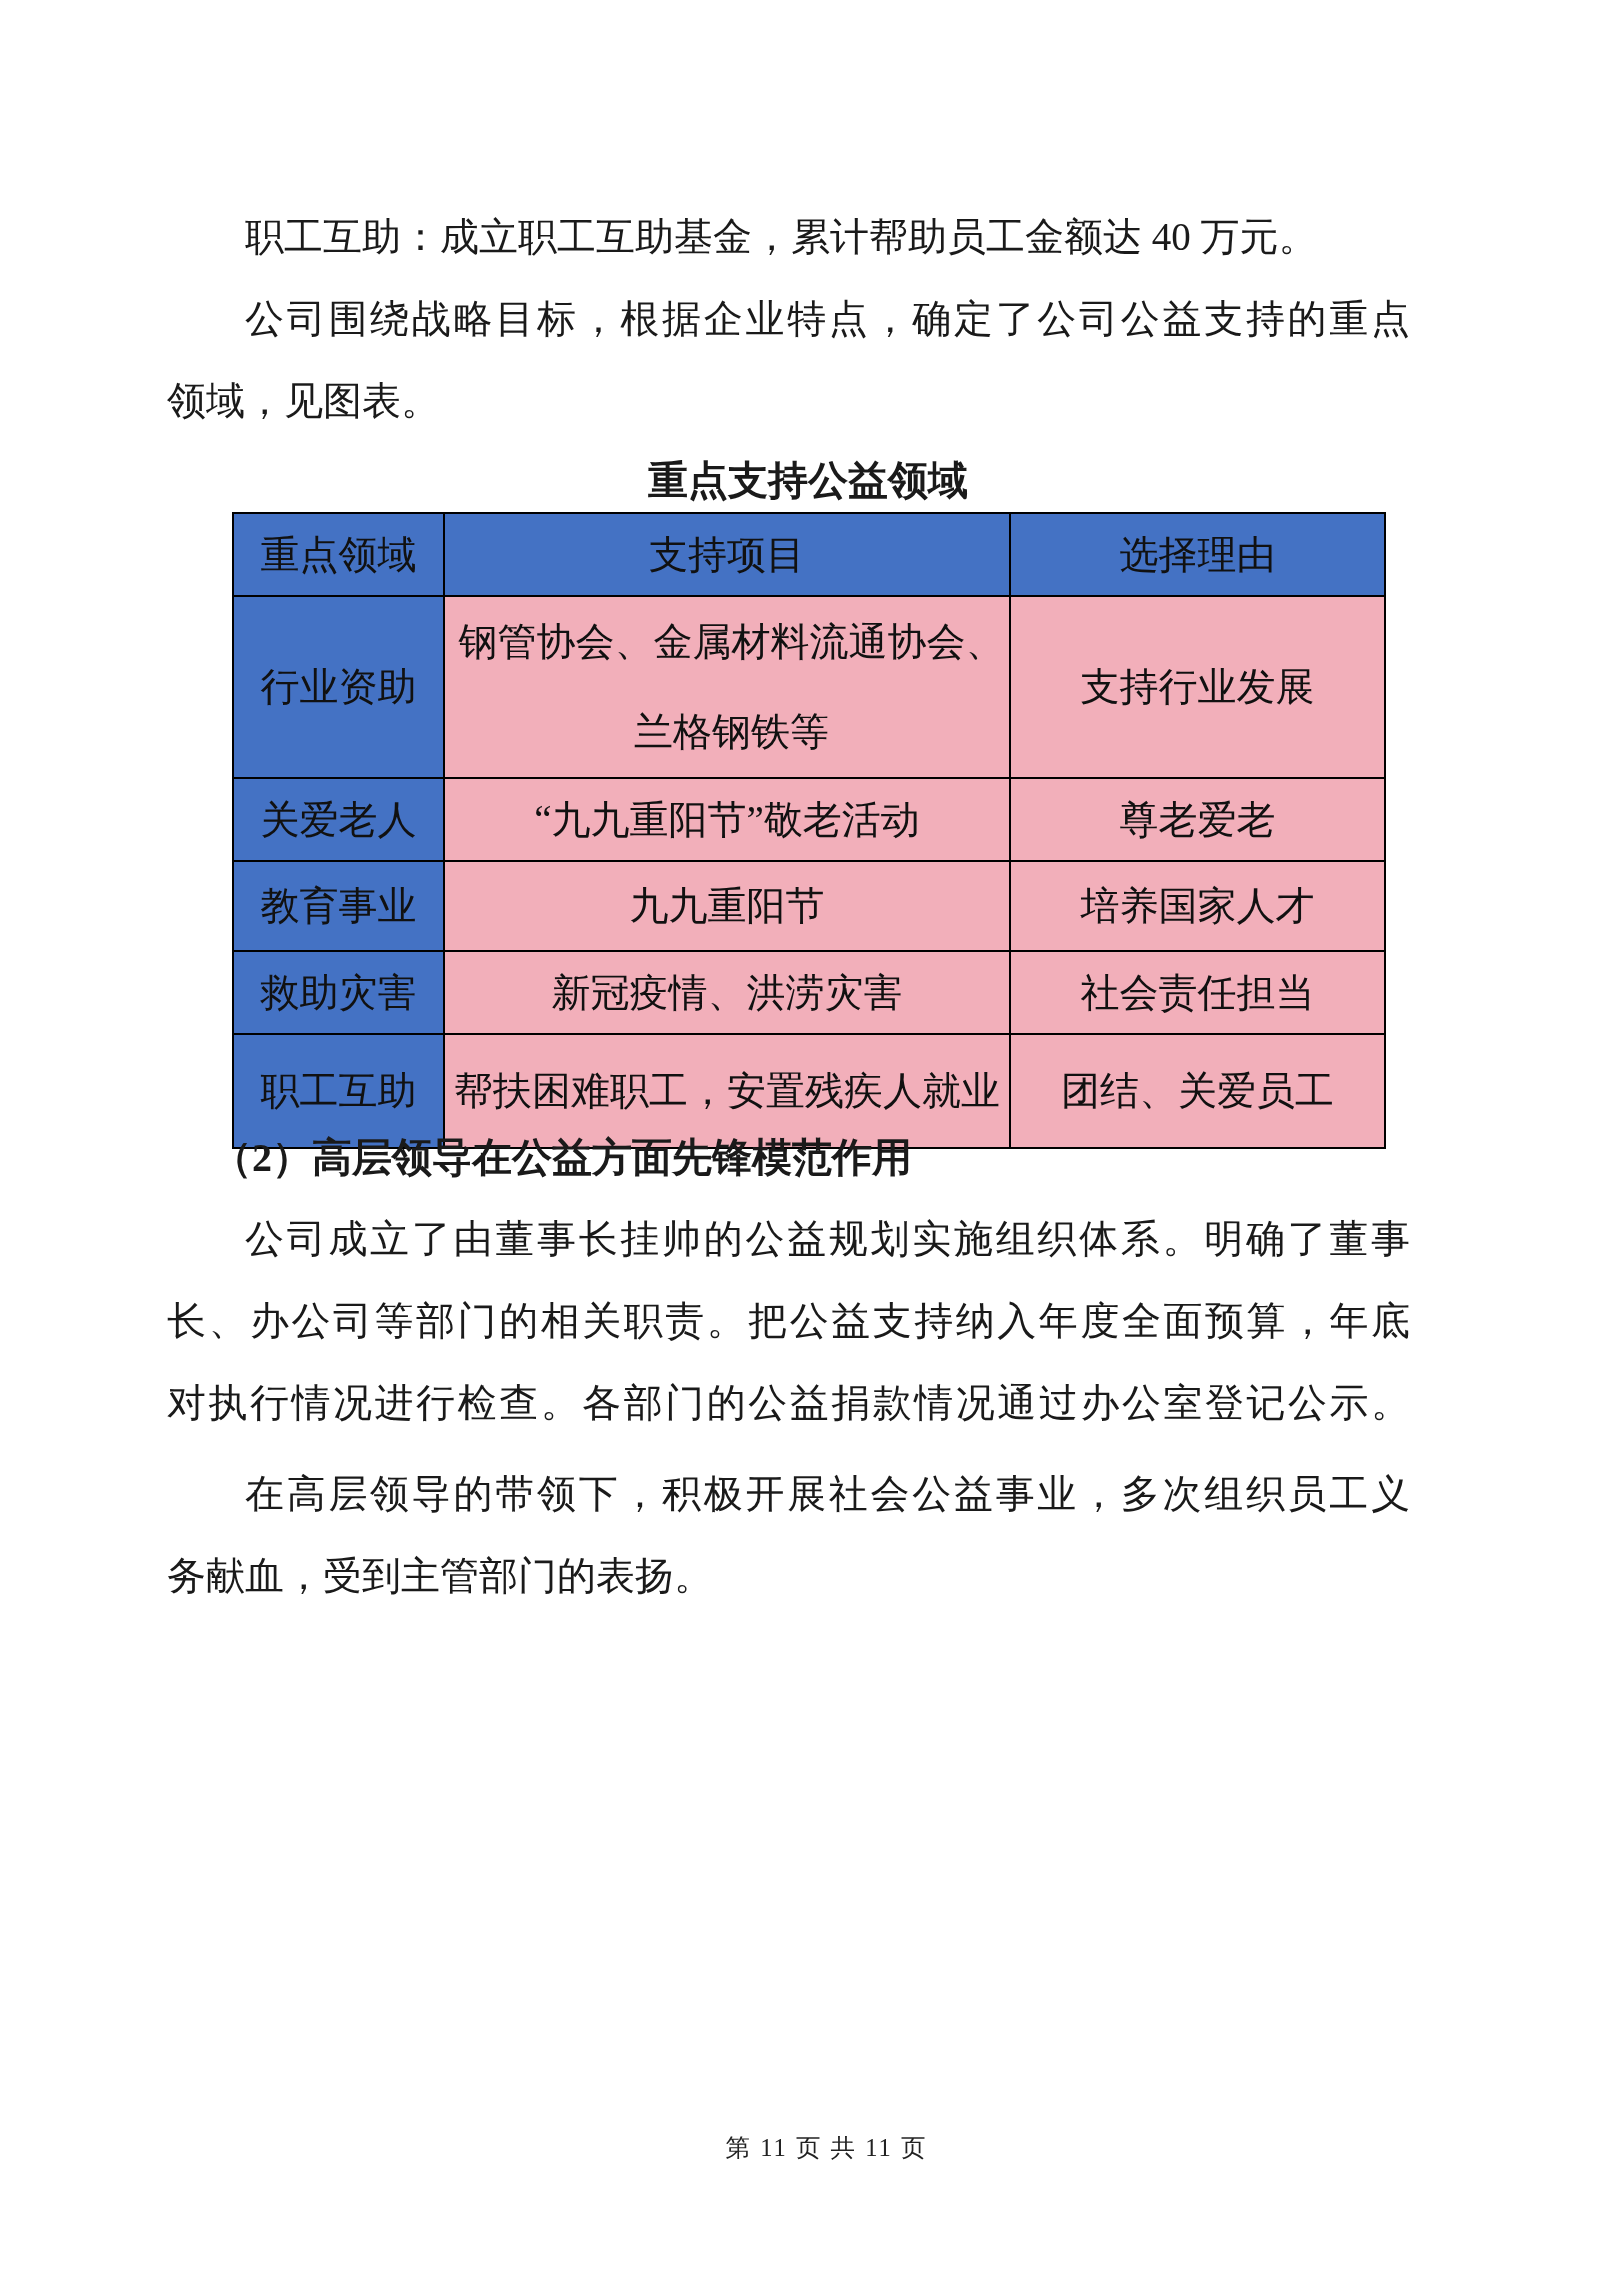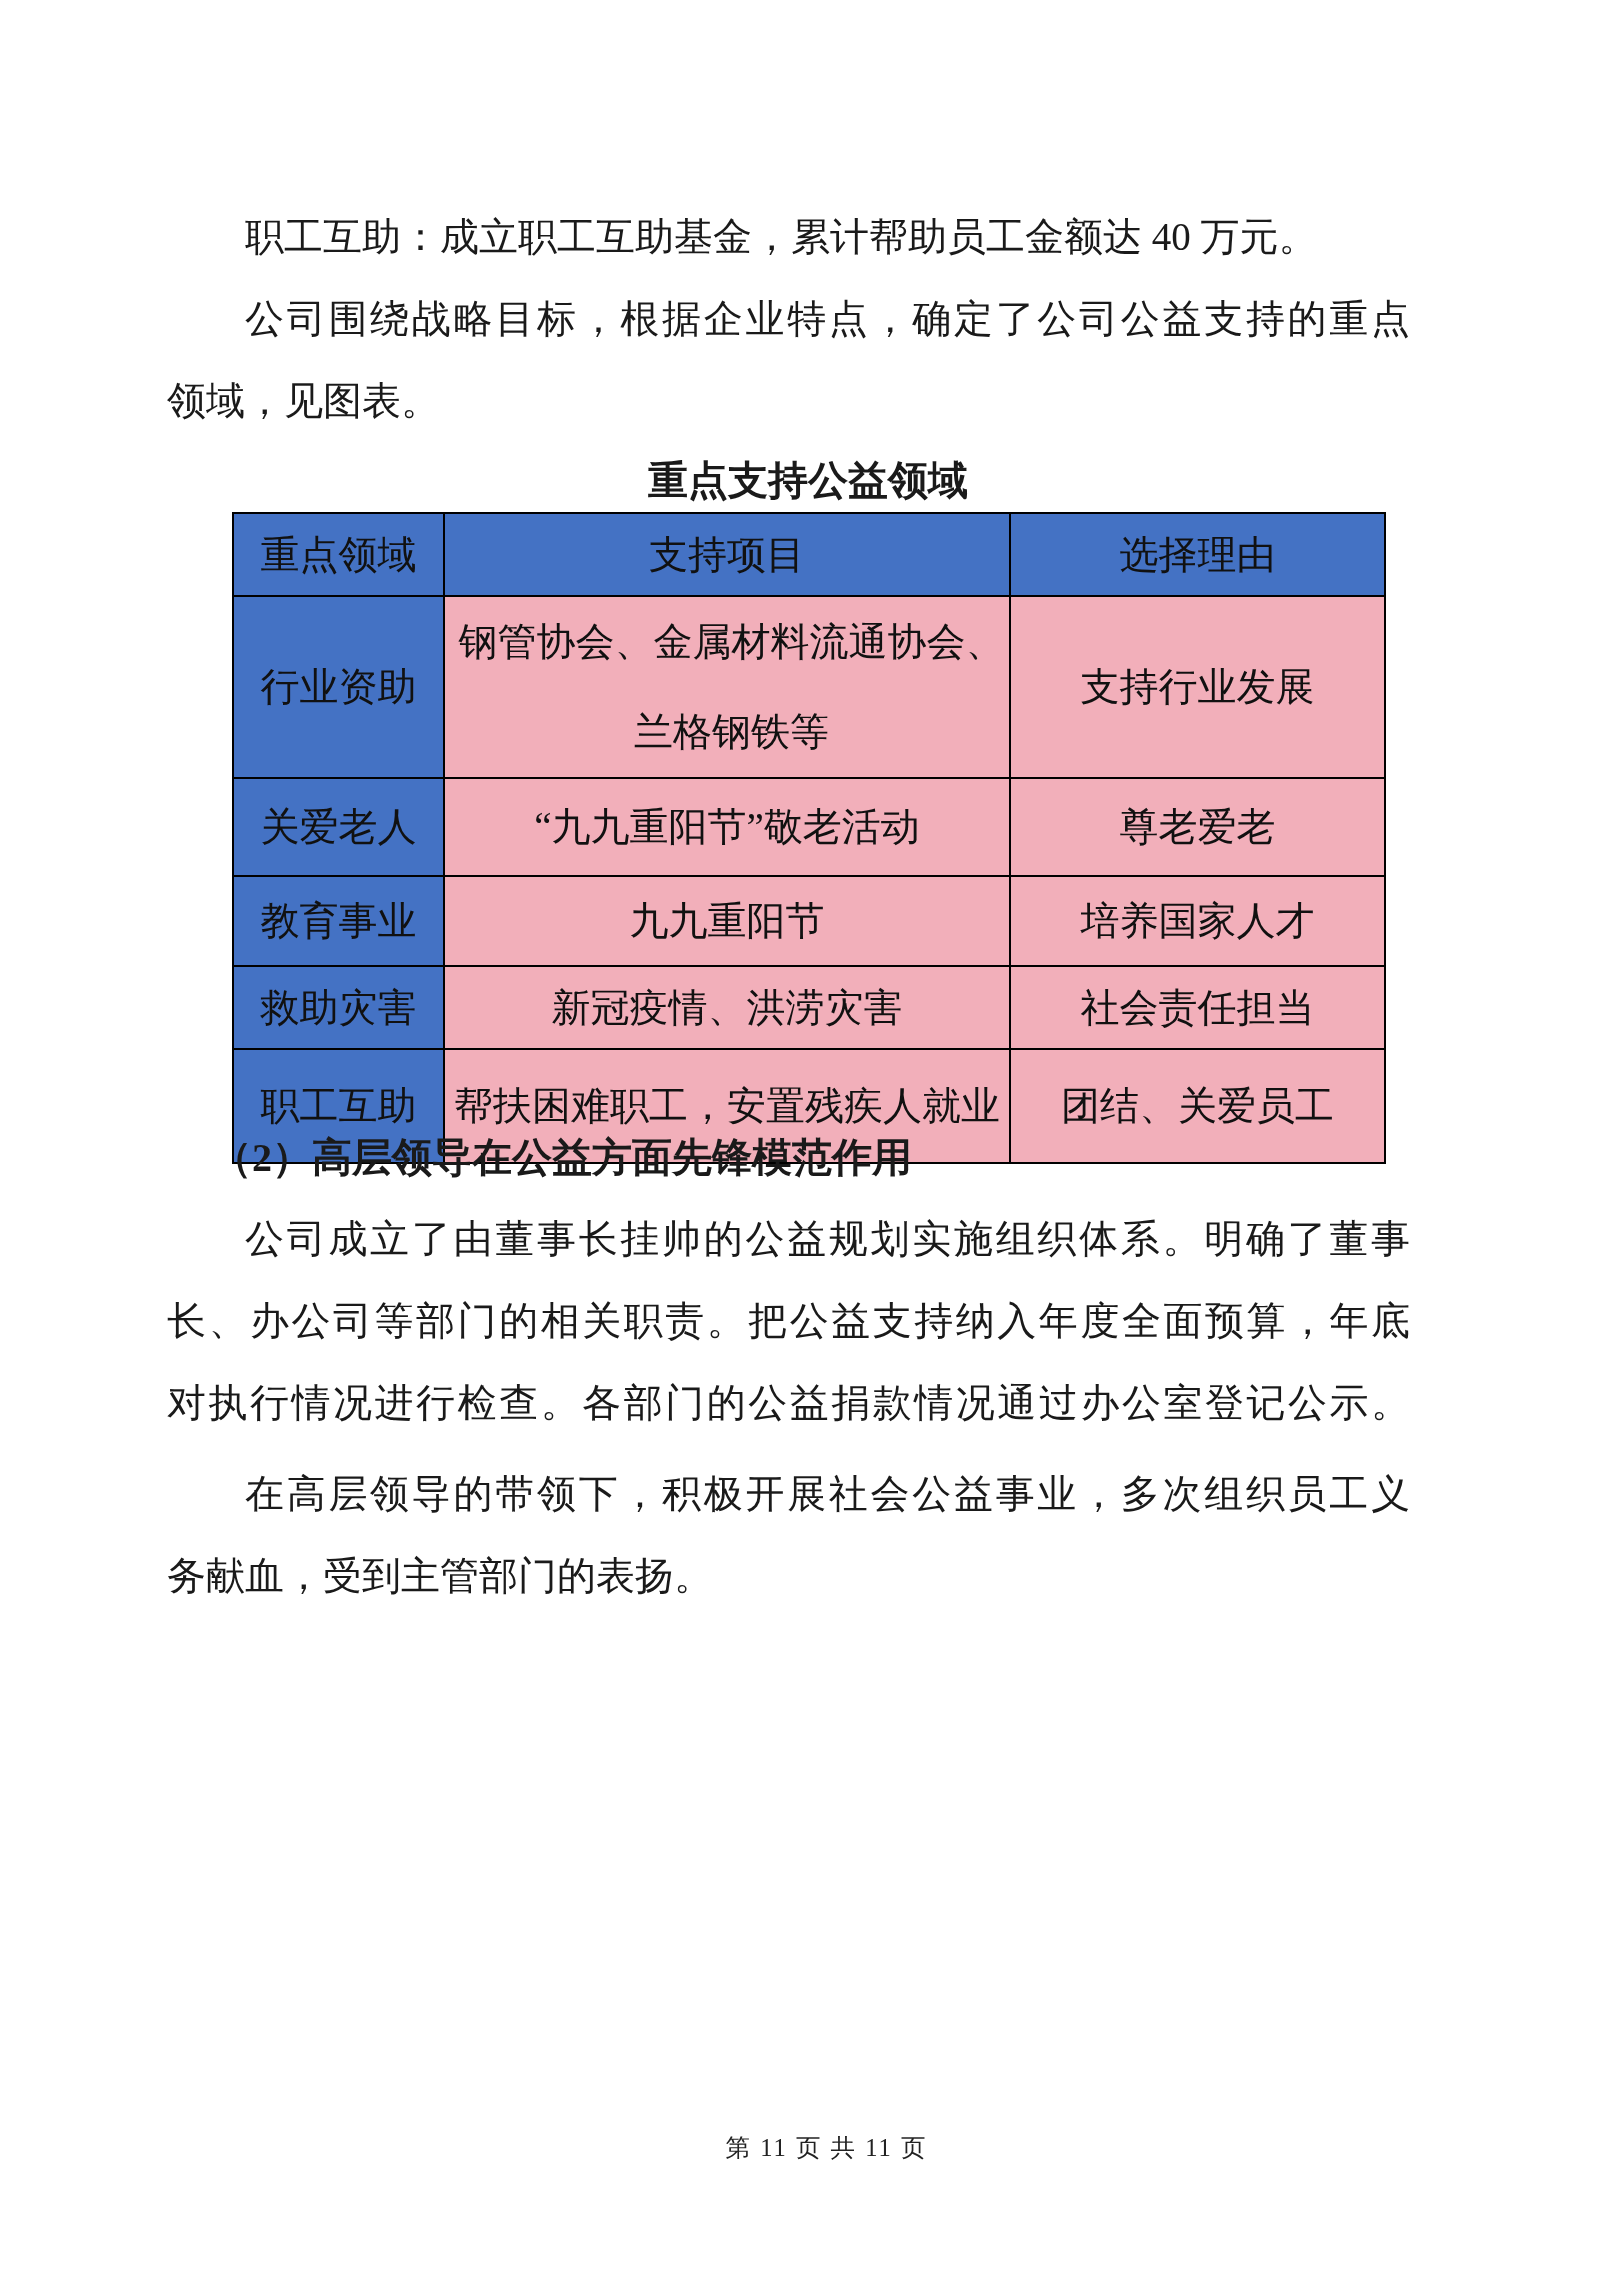--- a/index.html
+++ b/index.html
@@ -31,21 +31,21 @@
   table.support td, table.support th {
     border:2.5px solid #000;
     text-align:center; vertical-align:middle;
     padding:0; font-weight:normal; overflow:hidden;
   }
   th.hd      { background:#4472C4; }
   td.area    { background:#4472C4; }
   td.cell    { background:#F2AFBA; }
   tr.hrow { height:83px; }
   tr.r1   { height:176px; }
-  tr.r2   { height:98px; }
+  tr.r2   { height:83px; }
   tr.r3   { height:90px; }
   tr.r4   { height:83px;margin-top:8px; }
   tr.r5   { height:114px; }
   .cell-line { line-height:90px;padding-left:9px; }
 
   .heading2 {
     position:absolute; left:167px; top:1129px; width:1243px;
     font-size:40px; font-weight:bold; line-height:57px;
     text-indent:45px;
   }

